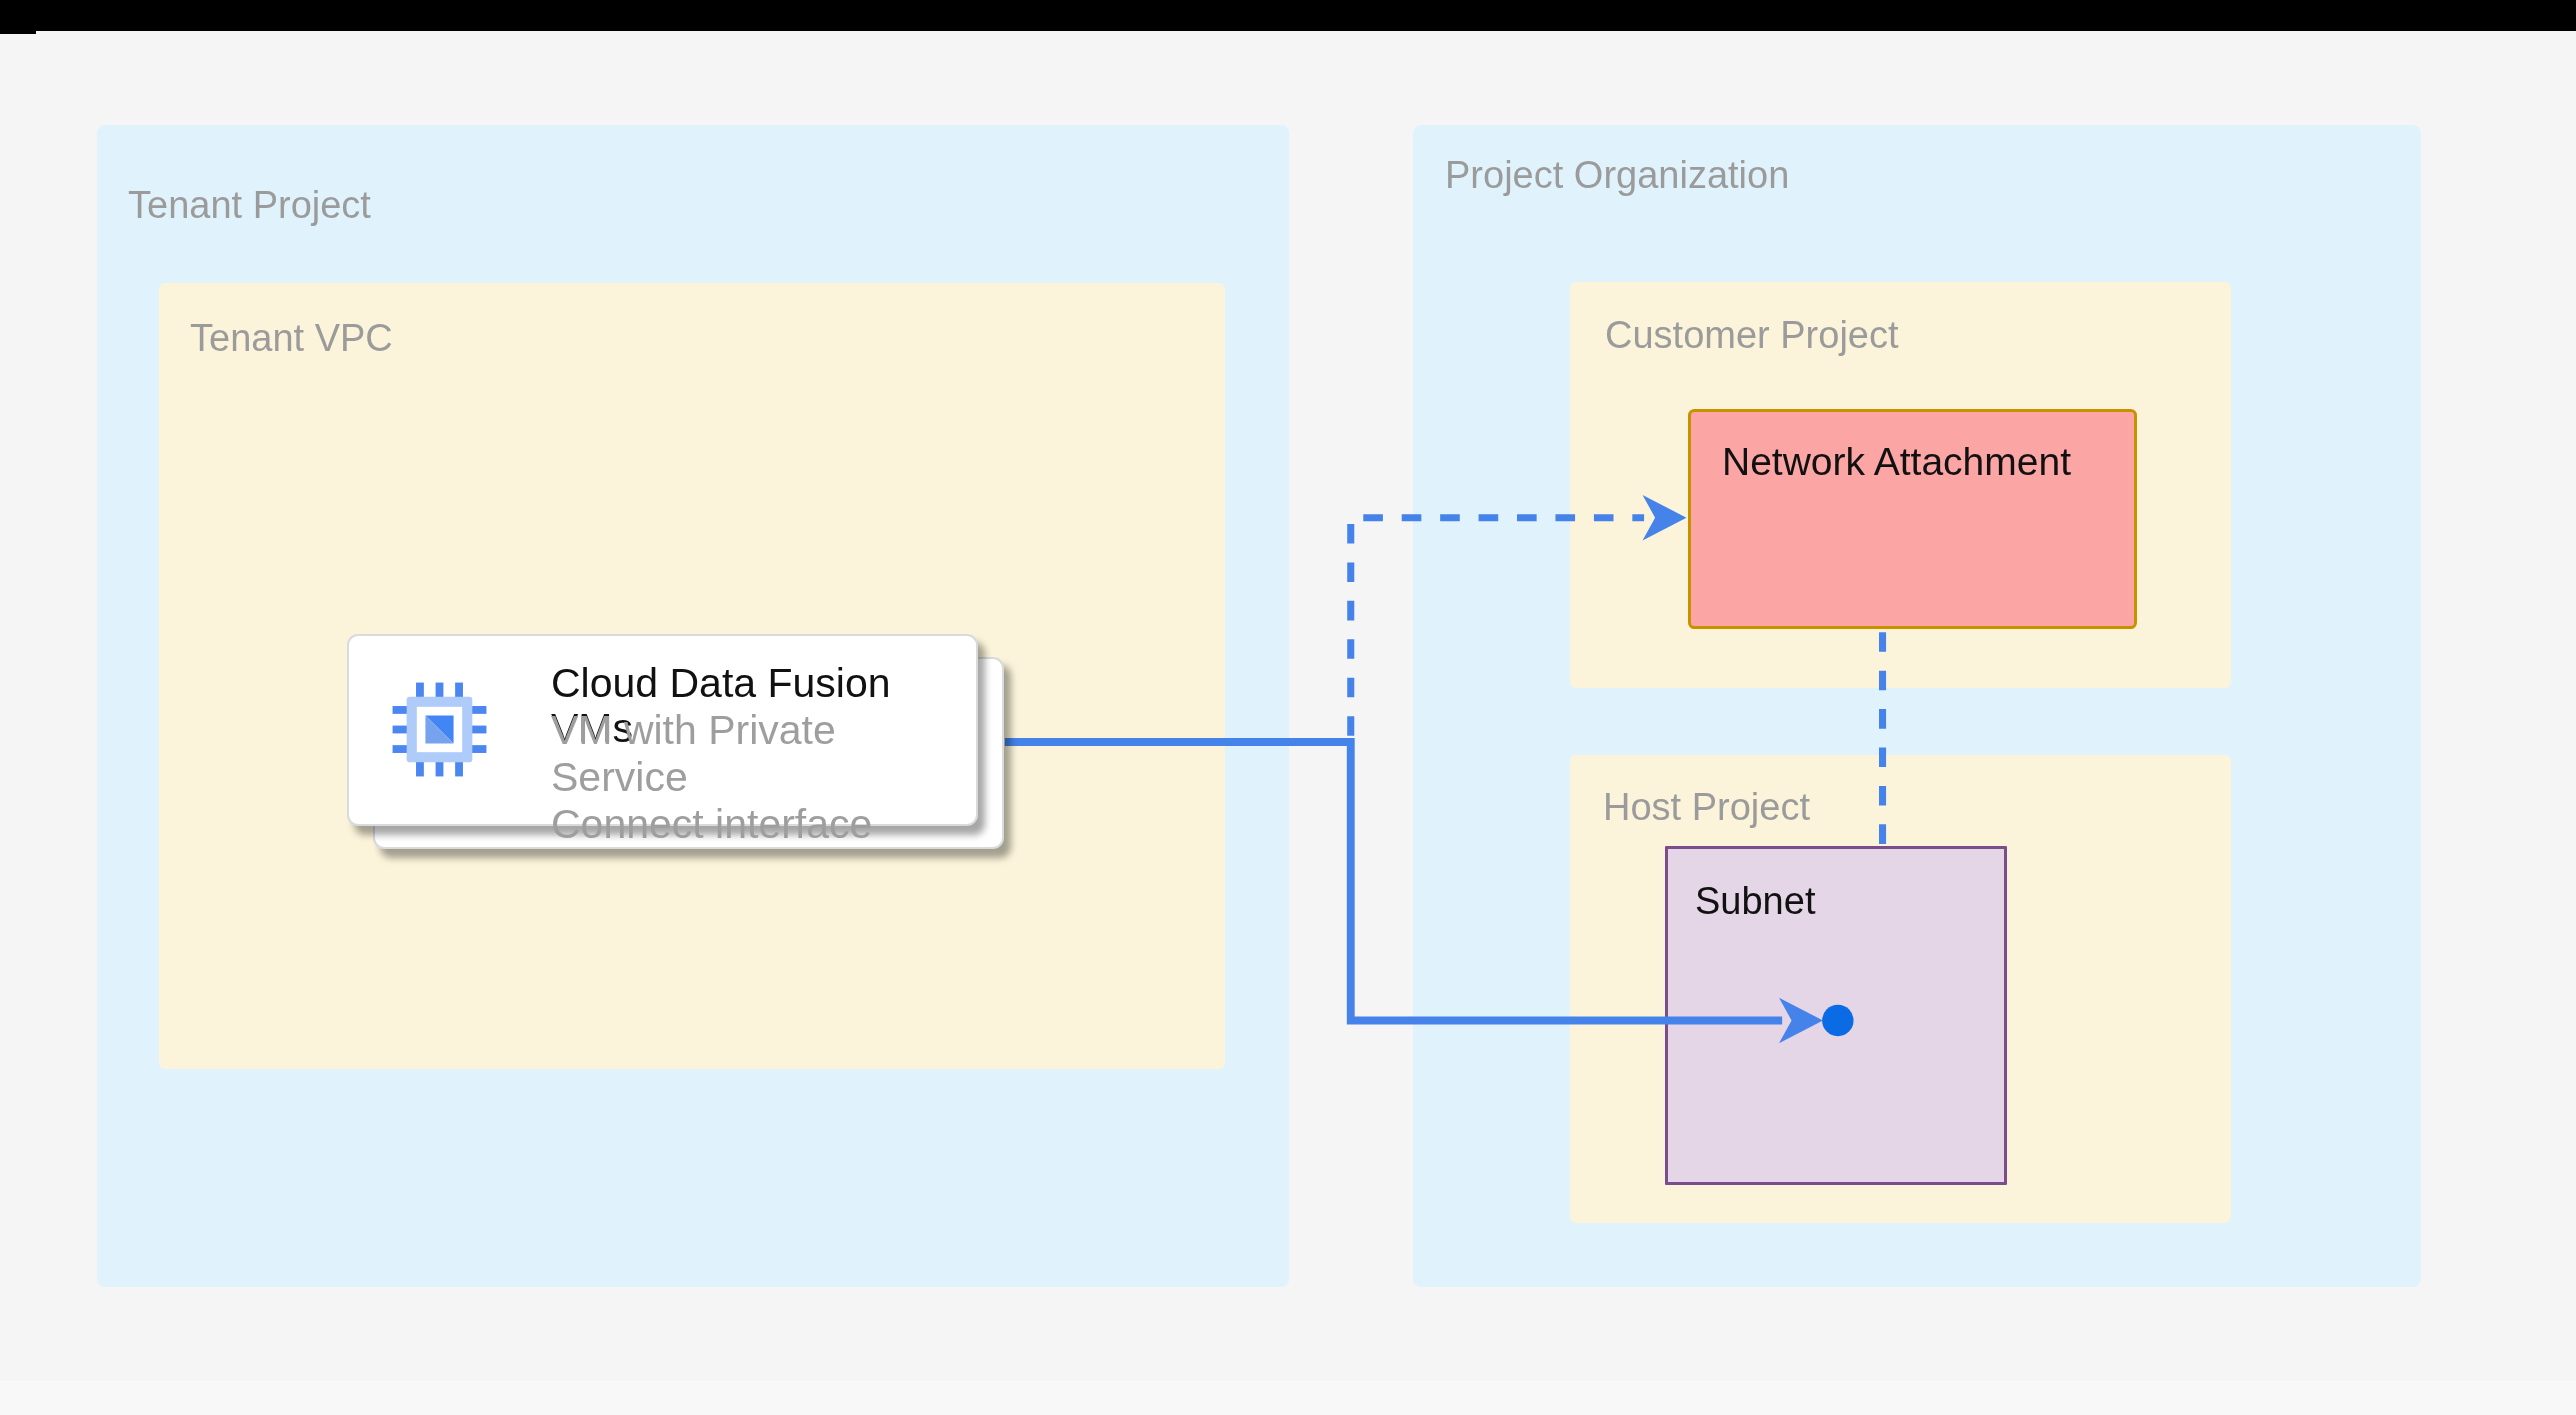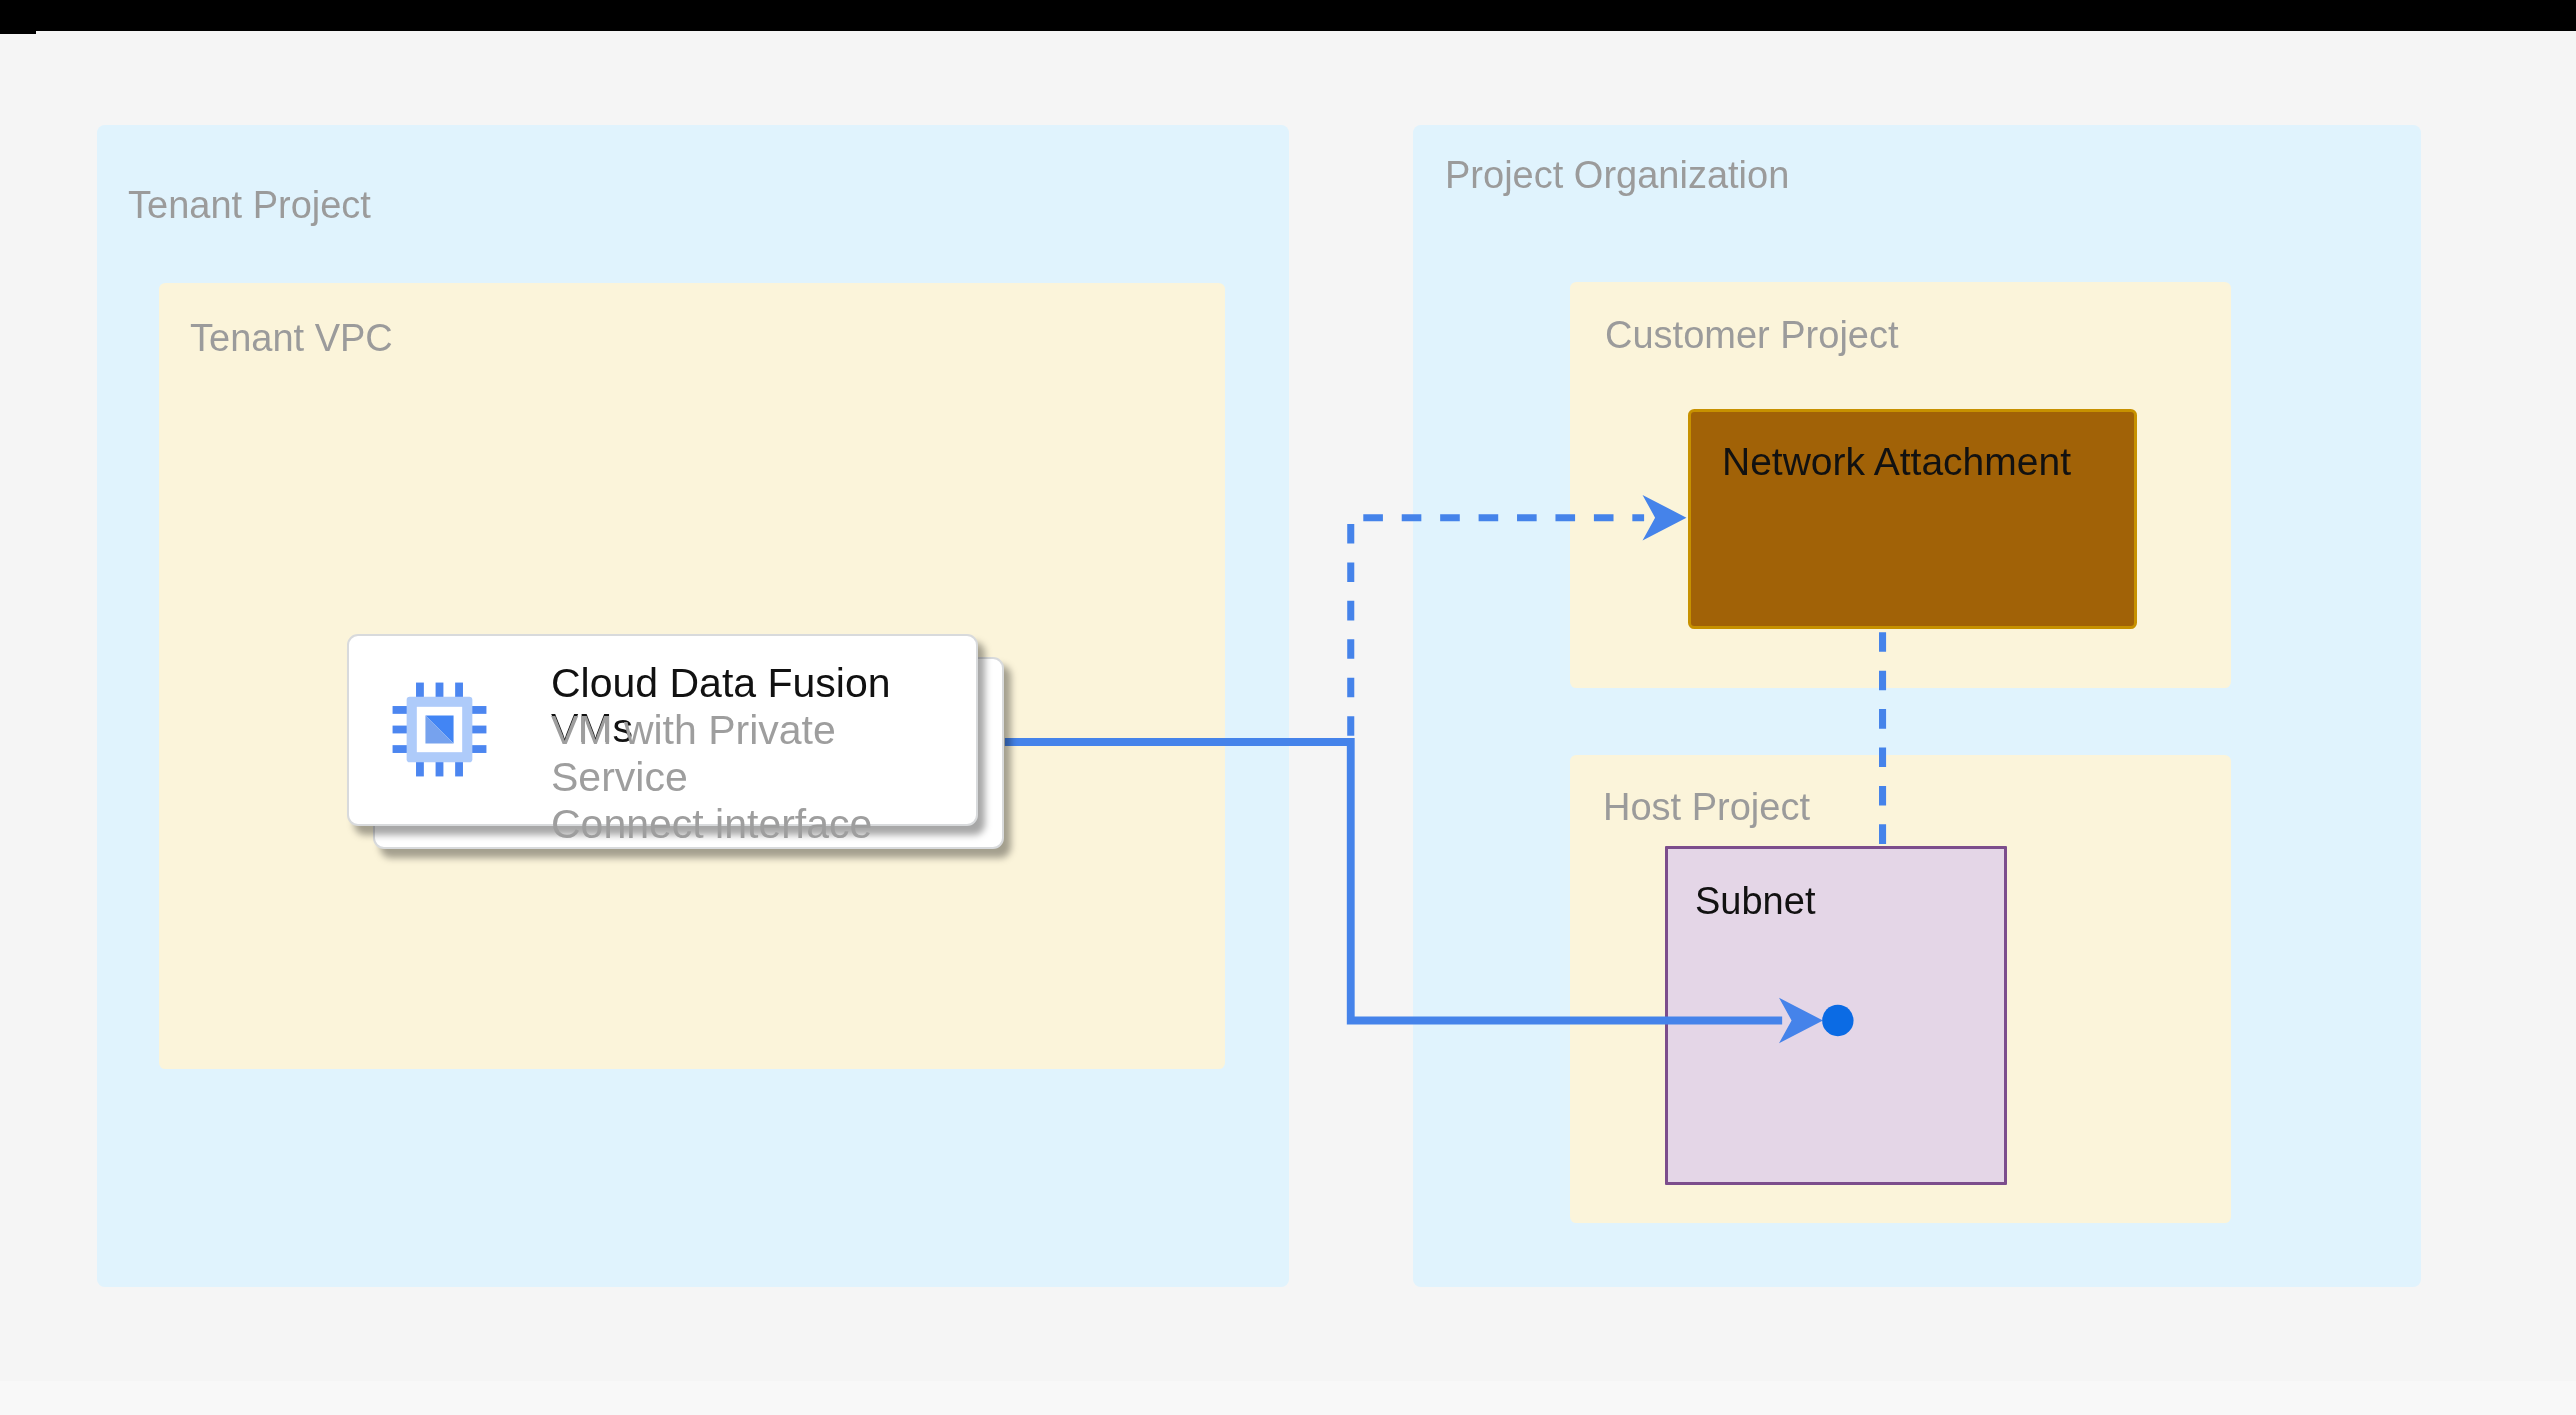--- a/index.html
+++ b/index.html
@@ -14,21 +14,21 @@
 
   
   .region-blue{background:#E0F3FD;border-radius:7.8px;}
   .region-yellow{background:#FBF4DA;border-radius:6.3px;}
   .tenant-project{left:97px;top:125px;width:1192px;height:1162px;}
   .customer-org{left:1413px;top:125px;width:1008px;height:1162px;}
   .service-project{left:1570px;top:282px;width:661px;height:406px;}
   .host-project{left:1570px;top:755px;width:661px;height:468px;}
 
   .network-attachment{left:1688px;top:409px;width:449px;height:220px;
-      background:#a16207;border:3.1px solid #C79100;border-radius:6.3px;box-sizing:border-box;}
+      background:#fca5a5;border:3.1px solid #C79100;border-radius:6.3px;box-sizing:border-box;}
   .subnet{left:1665px;top:846px;width:342px;height:339px;
       background:#E4D6E7;border:3.1px solid #7C4D8C;border-radius:1px;box-sizing:border-box;}
 
   .region-label{position:absolute;font-size:38px;line-height:44px;color:#9B9B9B;white-space:nowrap;}
   .box-label{position:absolute;font-size:39px;line-height:44px;color:#111;white-space:nowrap;}
 
   .psc-text{left:1878px;top:926px;font-size:38px;line-height:45px;color:#111;white-space:pre-line;}
 
   
   .card{width:631px;height:192px;background:#fff;border:2.4px solid #D8DADC;

